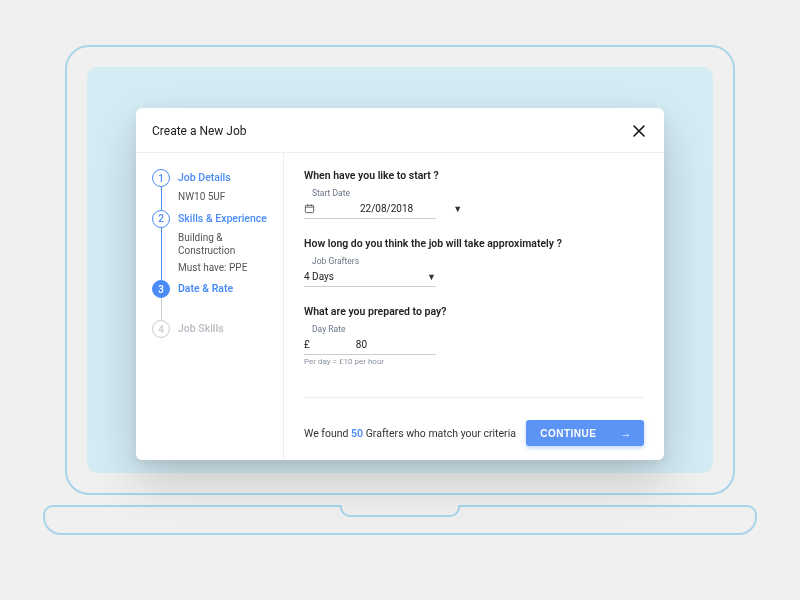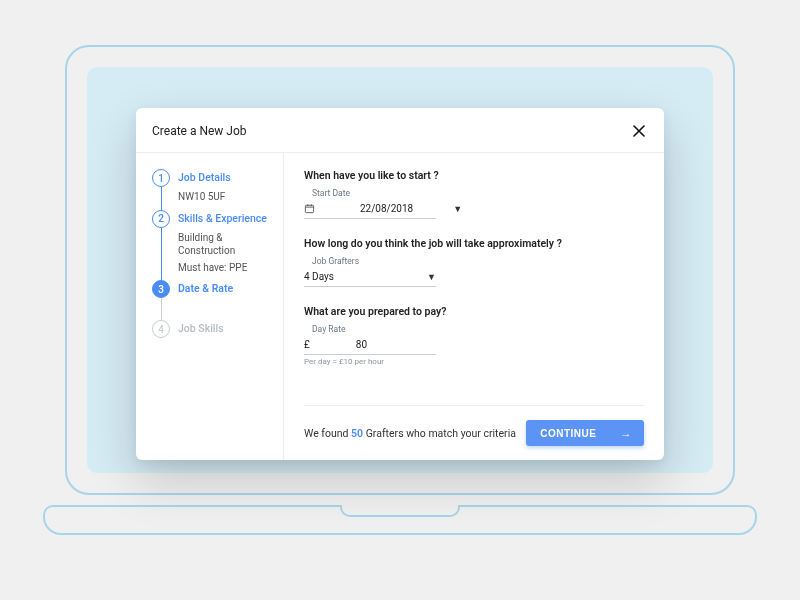--- a/index.html
+++ b/index.html
@@ -125,21 +125,21 @@
   }
   .field .value { font-size: 10px; color: #222; flex: 1; }
   .field .prefix { font-size: 10px; color: #222; margin-right: 6px; }
   .field .caret { color: #333; font-size: 9px; }
   .field .cal-icon { margin-right: 5px; display:flex; }
   .hint { font-size: 8px; color: #8a94a0; margin-top: 2px; }
   .group { margin-bottom: 18px; }
 
   .form-footer {
     border-top: 1px solid #eceff1;
-    padding: 14px 0 14px 0;
+    padding: 22px 0 14px 0;
     display: flex; align-items: center; justify-content: space-between;
   }
   .footer-text { font-size: 10.5px; color: #333; }
   .footer-text .count { color: #4a8cf7; font-weight: 600; }
   .continue-btn {
     background: #5c94f5; color: #fff;
     border: none; border-radius: 3px;
     font-size: 10px; font-weight: 600; letter-spacing: 0.5px;
     padding: 7px 12px 7px 14px;
     display: flex; align-items: center; gap: 24px;

